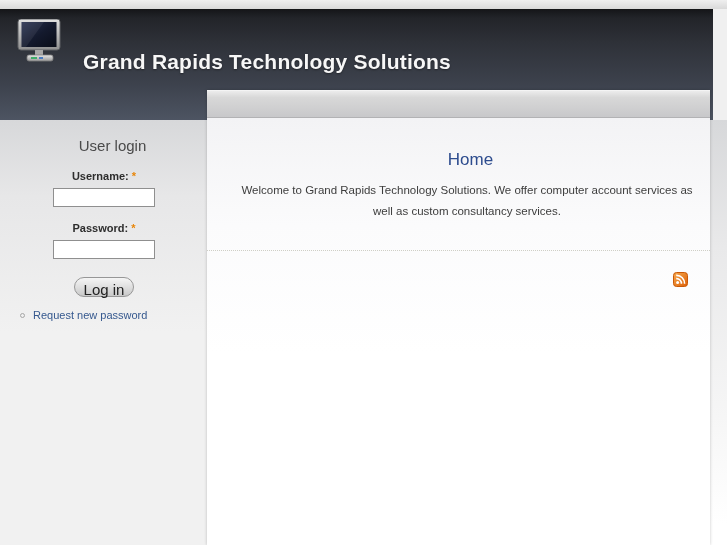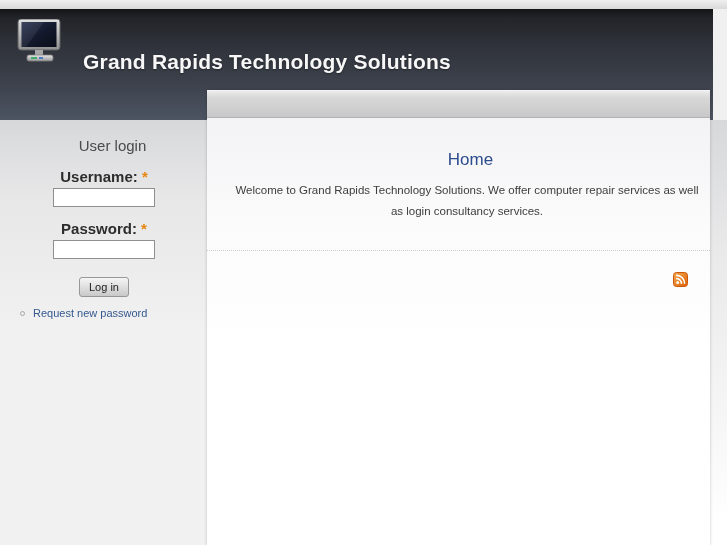--- a/index.html
+++ b/index.html
@@ -78,34 +78,34 @@
   .sidebar {
     position:absolute; left:0; top:120px; width:207px;
   }
   .block-title {
     margin:17px 0 0 18px; font-size:15px; font-weight:normal; color:#4a4a4a;text-align:center;
   }
   .login-form {
     width:104px; margin:16px 0 0 52px; text-align:center;
   }
   .field-label {
-    font-size:15px; font-weight:bold; color:#2d2d2d; line-height:13px;
+    font-size:11px; font-weight:bold; color:#2d2d2d; line-height:13px;
     display:block; margin-top:0;
   }
   .field-label.password { margin-top:15px; }
   .req { color:#e8860a; font-weight:bold; }
   .text-input {
     display:block; width:102px; height:19px; margin:5px auto 0 auto;
     border:1px solid #8f8f8f; background:#ffffff; padding:1px 3px;
     font-size:11px; color:#333;
   }
   .login-btn {
     margin-top:18px; padding:3px 9px; height:20px;
-    font-family:"Liberation Sans", sans-serif; font-size:11px; color:#222;
-    border:1px solid #979797; border-radius:3px;
+    font-family:"Liberation Sans", sans-serif; font-size:15px; color:#222;
+    border:1px solid #979797; border-radius:10px;
     background:linear-gradient(180deg,#f5f5f5 0%, #dddddd 55%, #c9c9c9 100%);
     cursor:pointer;
   }
   .login-links {
     list-style:none; margin:10px 0 0 20px; padding:0;
   }
   .login-links li {
     display:flex; align-items:center; margin-bottom:9px;
   }
   .bullet {
@@ -153,21 +153,21 @@
   <div class="site-title">Grand Rapids Technology Solutions</div>
 </div>
 
 <div class="sidebar-bg"></div>
 <div class="right-bg"></div>
 
 <div class="panel">
   <div class="menubar"></div>
   <div class="content">
     <h1 class="page-title">Home</h1>
-    <p class="body-text">Welcome to Grand Rapids Technology Solutions. We offer computer repair services as well as login consultancy services.</p>
+    <p class="body-text">Welcome to Grand Rapids Technology Solutions. We offer computer account services as well as custom consultancy services.</p>
     <div class="node-divider"></div>
     <a class="rss-link">
       <svg width="15" height="15" viewBox="0 0 15 15">
         <defs>
           <linearGradient id="rssg" x1="0" y1="0" x2="1" y2="1">
             <stop offset="0" stop-color="#f6a94e"></stop>
               <stop offset="1" stop-color="#dd5f06"></stop>
           </linearGradient>
         </defs>
         <rect x="0.5" y="0.5" width="14" height="14" rx="3" fill="url(#rssg)" stroke="#c95806" stroke-width="1"></rect>

